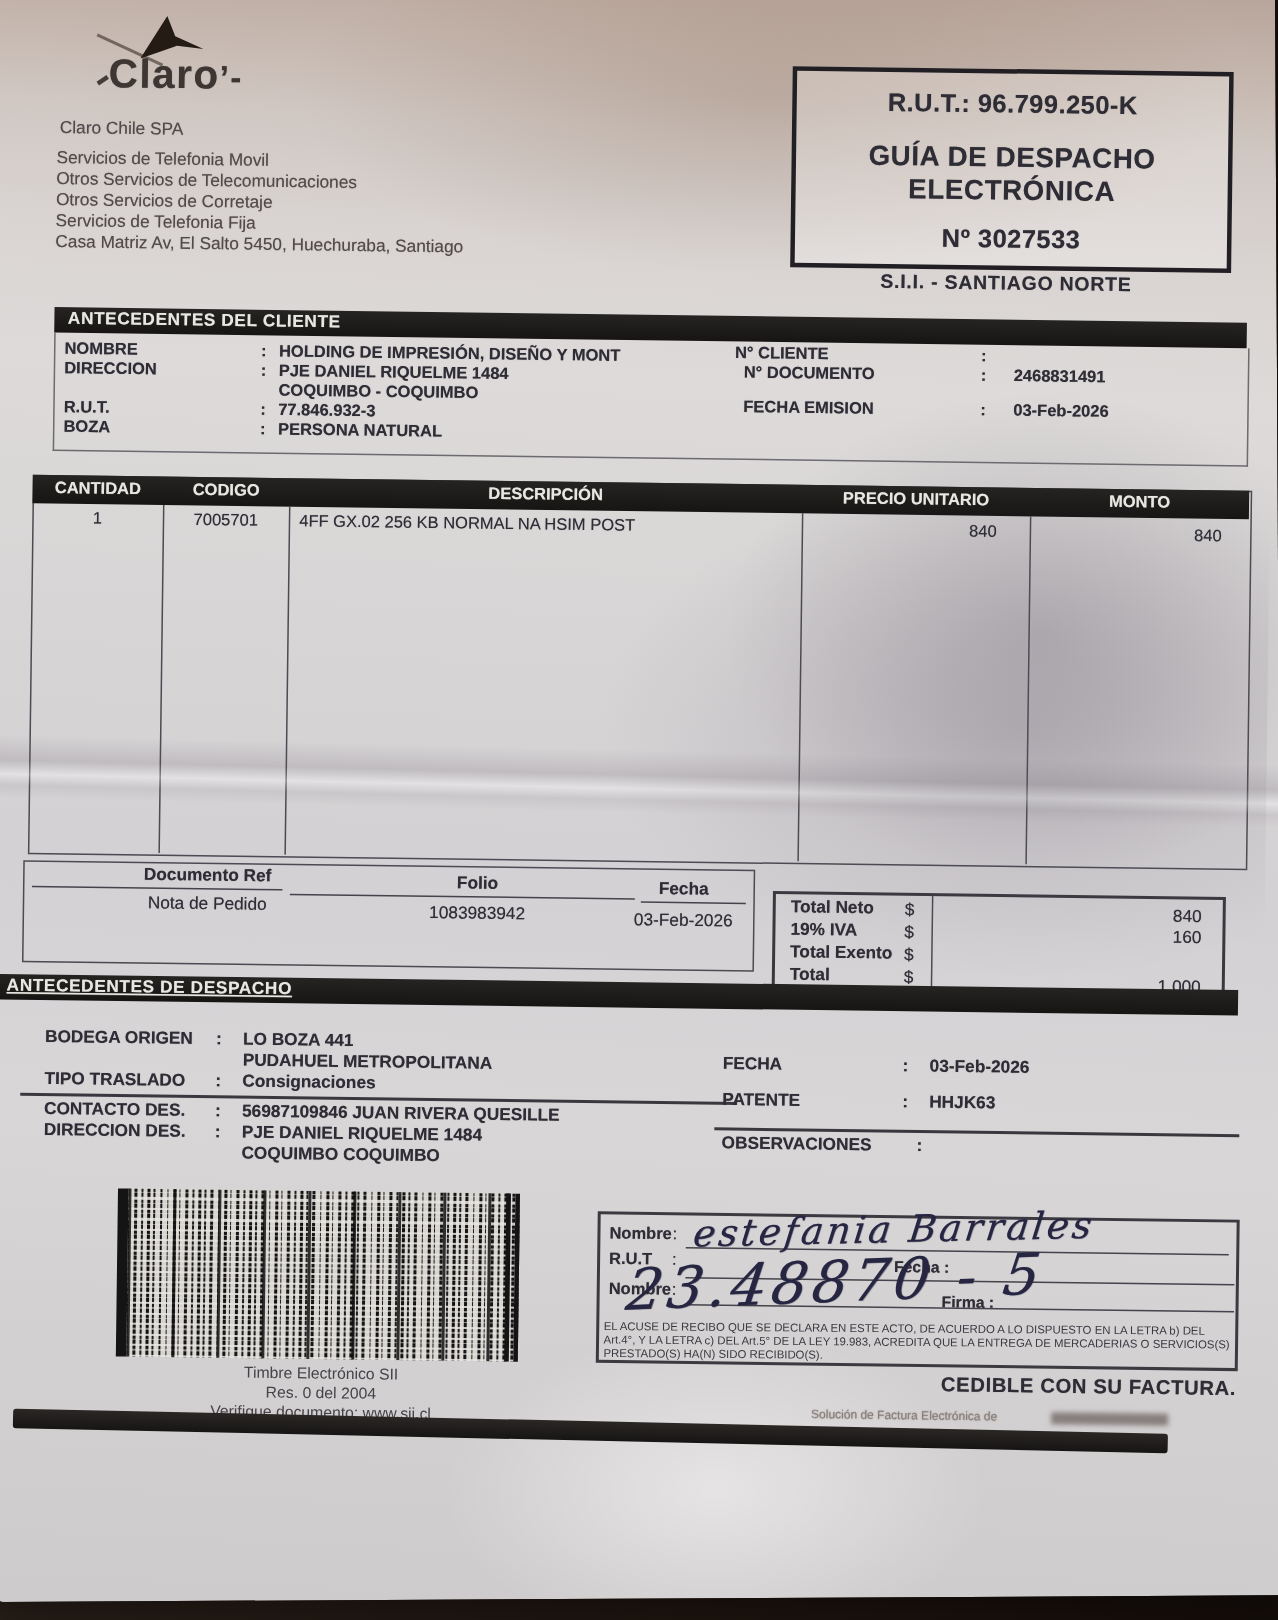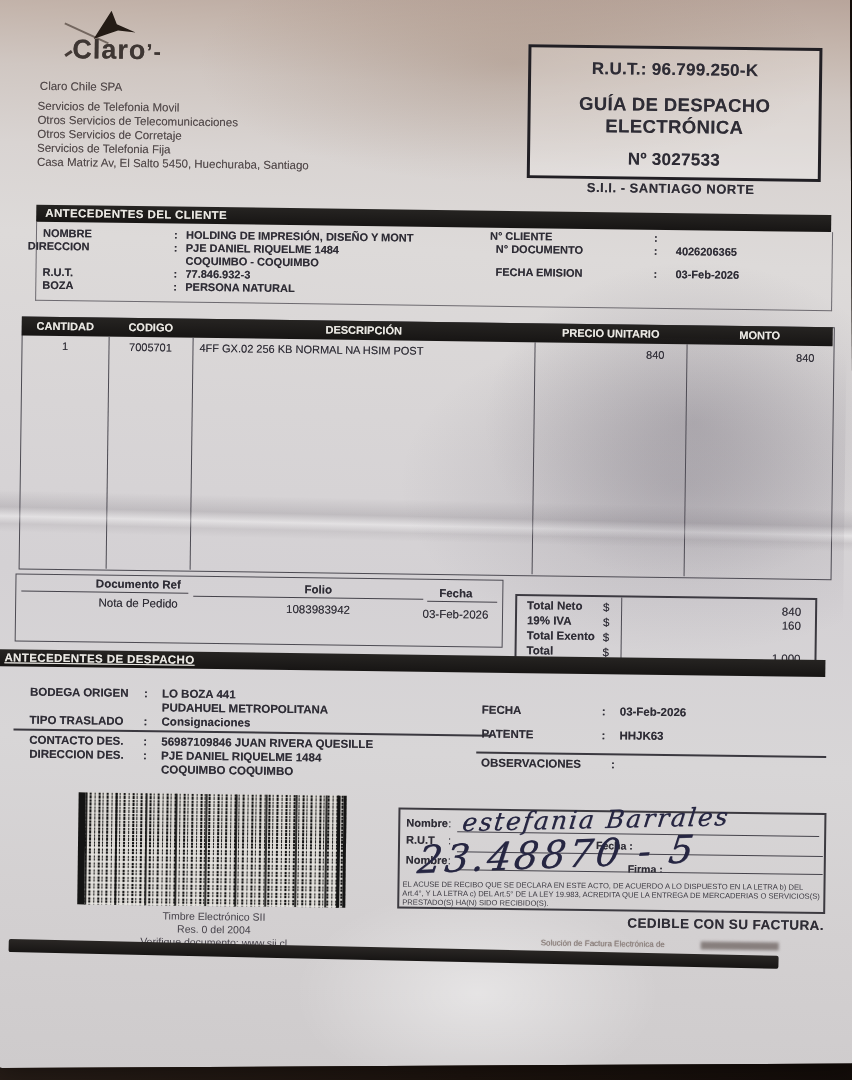--- a/index.html
+++ b/index.html
@@ -65,40 +65,40 @@
 
     <div class="abs bar b" style="left:38px;top:205px;width:795px;height:17px;font-size:11.5px;letter-spacing:0.4px;line-height:17px;padding-left:9px;box-sizing:border-box;">
       <span>ANTECEDENTES DEL CLIENTE</span>
     </div>
     <div class="abs" style="left:38px;top:222px;width:795px;height:78px;border:1px solid #6d6a70;border-top:none;"></div>
 
     <span class="abs ink b t11" style="left:45px;top:227px;">NOMBRE</span>
     <span class="abs ink b t11" style="left:176px;top:227px;">:</span>
     <span class="abs ink b t11" style="left:188px;top:227px;">HOLDING DE IMPRESIÓN, DISEÑO Y MONT</span>
 
-    <span class="abs ink b t11" style="left:30px;top:240px;">DIRECCION</span>
+    <span class="abs ink b t11" style="left:45px;top:240px;">DIRECCION</span>
     <span class="abs ink b t11" style="left:176px;top:240px;">:</span>
     <span class="abs ink b t11" style="left:188px;top:240px;">PJE DANIEL RIQUELME 1484</span>
     <span class="abs ink b t11" style="left:188px;top:253px;">COQUIMBO -  COQUIMBO</span>
 
     <span class="abs ink b t11" style="left:45px;top:266px;">R.U.T.</span>
     <span class="abs ink b t11" style="left:176px;top:266px;">:</span>
     <span class="abs ink b t11" style="left:188px;top:266px;">77.846.932-3</span>
 
     <span class="abs ink b t11" style="left:45px;top:279px;">BOZA</span>
     <span class="abs ink b t11" style="left:176px;top:279px;">:</span>
     <span class="abs ink b t11" style="left:188px;top:279px;">PERSONA NATURAL</span>
 
     <span class="abs ink b t11" style="left:492px;top:224px;">N° CLIENTE</span>
     <span class="abs ink b t11" style="left:656px;top:224px;">:</span>
     <span class="abs ink b t11" style="left:678px;top:224px;"></span>
 
     <span class="abs ink b t11" style="left:498px;top:237px;">N° DOCUMENTO</span>
     <span class="abs ink b t11" style="left:656px;top:237px;">:</span>
-    <span class="abs ink b t11" style="left:678px;top:237px;">4026206365</span>
+    <span class="abs ink b t11" style="left:678px;top:237px;">2468831491</span>
 
     <span class="abs ink b t11" style="left:498px;top:260px;">FECHA EMISION</span>
     <span class="abs ink b t11" style="left:656px;top:260px;">:</span>
     <span class="abs ink b t11" style="left:678px;top:260px;">03-Feb-2026</span>
 
     <div class="abs" style="left:25px;top:317px;width:811px;height:251px;border:1.5px solid #4c4a52;"></div>
     <div class="abs bar" style="left:25px;top:317px;width:811px;height:19px;"></div>
     <span class="abs bar b ctr" style="left:25px;top:320px;width:87px;font-size:11px;background:none;">CANTIDAD</span>
     <span class="abs bar b ctr" style="left:112px;top:320px;width:84px;font-size:11px;background:none;">CODIGO</span>
     <span class="abs bar b ctr" style="left:196px;top:320px;width:342px;font-size:11px;background:none;">DESCRIPCIÓN</span>

